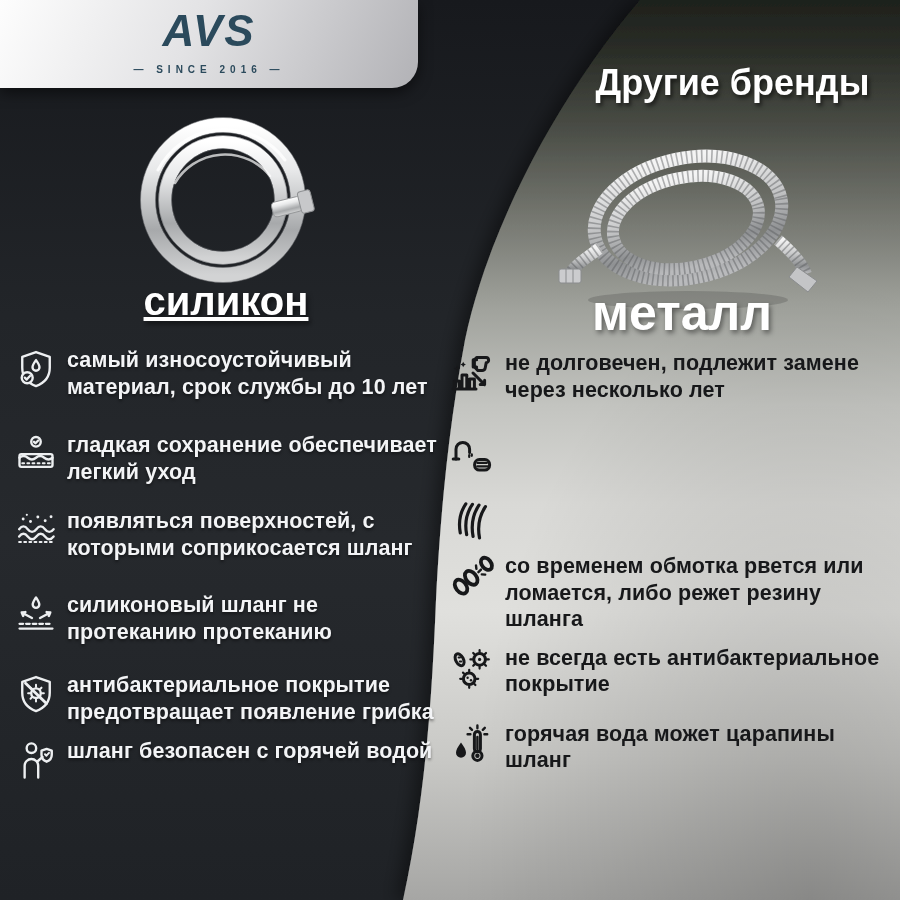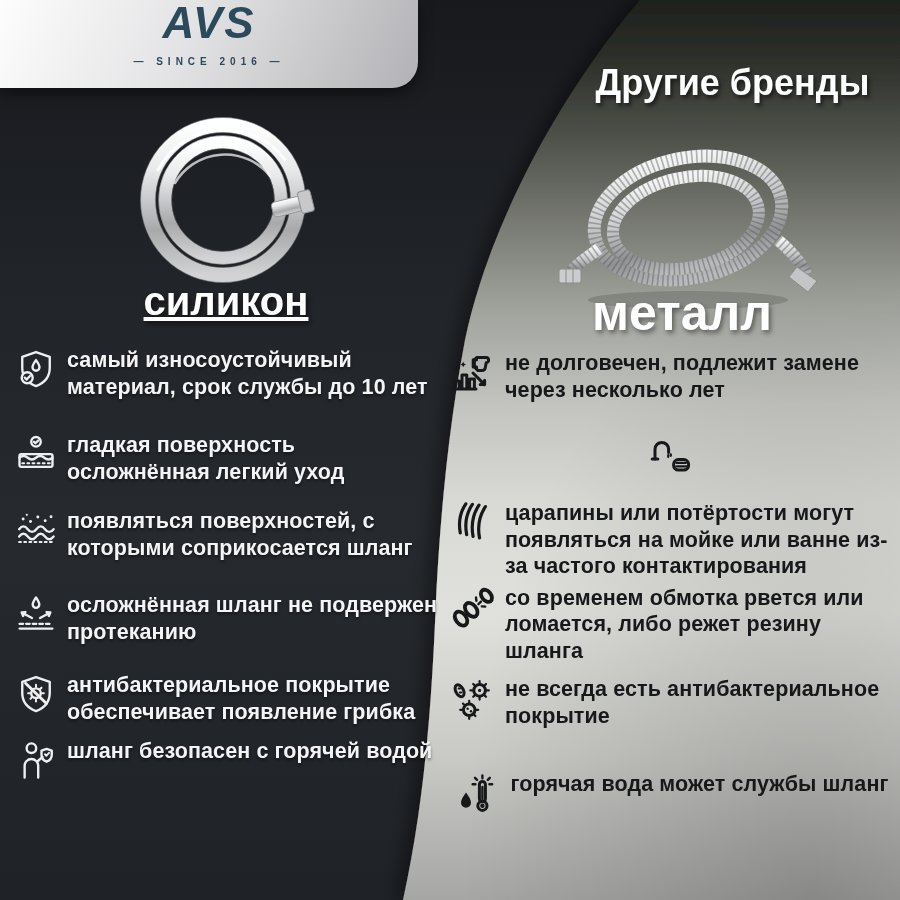--- a/index.html
+++ b/index.html
@@ -10,21 +10,21 @@
   }
   .bg-right{position:absolute;left:0;top:0;width:900px;height:900px;}
   
   .logo-card{
     position:absolute;left:0;top:0;width:418px;height:88px;
     background:linear-gradient(115deg,#fdfdfd 0%,#e3e3e5 45%,#b2b2b6 100%);
     border-radius:0 0 26px 0;
     box-shadow:0 5px 14px rgba(0,0,0,.5);
     text-align:center;color:#2b4a5c;
   }
-  .logo-name{font-size:44px;line-height:46px;font-weight:700;font-style:italic;letter-spacing:2px;}
+  .logo-name{margin-top:8px;font-size:44px;line-height:46px;font-weight:700;font-style:italic;letter-spacing:2px;}
   .logo-since{font-size:10px;font-weight:700;letter-spacing:5px;margin-top:10px;}
   
   .right-header{
     position:absolute;left:560px;top:62px;width:345px;text-align:center;
     font-size:36px;font-weight:700;color:#ffffff;
     text-shadow:2px 3px 4px rgba(0,0,0,.6);
   }
   .title-left{
     position:absolute;left:0;top:279px;width:452px;text-align:center;
     font-size:40px;font-weight:700;color:#ffffff;text-shadow:2px 3px 5px rgba(0,0,0,.55);text-decoration:underline;
@@ -32,40 +32,40 @@
   .title-right{
     position:absolute;left:470px;top:284px;width:424px;text-align:center;
     font-size:50px;font-weight:700;color:#ffffff;text-shadow:2px 3px 5px rgba(0,0,0,.45);
   }
   
   .hose-left{position:absolute;left:120px;top:108px;width:210px;height:185px;}
   .hose-right{position:absolute;left:558px;top:118px;width:265px;height:200px;}
   
   .list{position:absolute;display:flex;flex-direction:column;}
   .left-list{left:14px;top:347px;width:424px;}
-  .right-list{left:448px;top:350px;width:446px;align-items:center;}
+  .right-list{left:448px;top:350px;width:446px;}
   .item{display:flex;gap:9px;align-items:flex-start;}
   .icon{width:44px;height:44px;flex:0 0 44px;margin-top:1px;}
   .right-list .icon{width:48px;height:48px;flex:0 0 48px;margin-top:0;}
   .icon svg{width:100%;height:100%;fill:none;stroke-width:1.3;stroke-linecap:round;stroke-linejoin:round;}
   .left-list .icon svg{stroke:#edeff1;}
   .right-list .icon svg{stroke:#17181a;stroke-width:1.5;}
   .txt{font-size:21.5px;font-weight:700;line-height:26.5px;letter-spacing:.1px;}
   .left-list .txt{color:#f3f4f6;text-shadow:0 2px 3px rgba(0,0,0,.45);}
   .right-list .txt{color:#17181a;}
   .left-list .item:nth-child(1){margin-bottom:32px;}
   .left-list .item:nth-child(2){margin-bottom:23px;}
   .left-list .item:nth-child(3){margin-bottom:31px;}
   .left-list .item:nth-child(4){margin-bottom:27px;}
   .left-list .item:nth-child(5){margin-bottom:13px;}
   .right-list .item:nth-child(1){margin-bottom:29px;}
   .right-list .item:nth-child(2){margin-bottom:20px;}
   .right-list .item:nth-child(3){margin-bottom:5px;}
   .right-list .item:nth-child(4){margin-bottom:12px;}
-  .right-list .item:nth-child(5){margin-bottom:42px;}
+  .right-list .item:nth-child(5){margin-bottom:23px;}
 </style>
 </head>
 <body>
 
 <div class="canvas">
 
   <svg class="bg-right" viewBox="0 0 900 900">
     <defs>
       <linearGradient id="rg" x1="0" y1="0" x2="0" y2="1">
         <stop offset="0" stop-color="#1e211c"></stop>
@@ -167,21 +167,21 @@
     <div class="item">
       <span class="icon">
         <svg viewBox="0 0 24 24">
           <circle cx="12" cy="4.8" r="2.6"></circle>
           <path d="M10.9 4.8 L11.7 5.6 L13.2 4.1"></path>
           <rect x="3" y="11.5" width="18" height="7" rx="1"></rect>
           <path d="M3 13.5 q2.2 -1.8 4.5 0 t4.5 0 t4.5 0 t4.5 0"></path>
           <path d="M4.5 16.5 H19.5" stroke-dasharray="1 1.8" stroke-width="1.1"></path>
         </svg>
       </span>
-      <div class="txt">гладкая поверхность осложнённая легкий уход</div>
+      <div class="txt">гладкая сохранение обеспечивает легкий уход</div>
     </div>
     <div class="item">
       <span class="icon">
         <svg viewBox="0 0 24 24">
           <path d="M2.8 11 q2.35 -3 4.7 0 t4.7 0 t4.7 0 t4.7 0"></path>
           <path d="M2.8 15 q2.35 -3 4.7 0 t4.7 0 t4.7 0 t4.7 0"></path>
           <path d="M2.8 18 H21.2" stroke-dasharray="1 1.8" stroke-width="1.1"></path>
           <circle cx="5" cy="5.5" r="0.8" fill="#edeff1" stroke="none"></circle>
           <circle cx="9" cy="6.8" r="0.8" fill="#edeff1" stroke="none"></circle>
           <circle cx="13" cy="4.4" r="0.8" fill="#edeff1" stroke="none"></circle>
@@ -195,32 +195,32 @@
     <div class="item">
       <span class="icon">
         <svg viewBox="0 0 24 24">
           <path d="M12 2.4 C10.8 4.2 10.2 5.3 10.2 6.3 A1.8 1.8 0 0 0 13.8 6.3 C13.8 5.3 13.2 4.2 12 2.4 Z"></path>
           <path d="M9.8 13.6 L4.2 10.6 M4.2 10.6 l2 -0.2 M4.2 10.6 l0.8 1.9"></path>
           <path d="M14.2 13.6 L19.8 10.6 M19.8 10.6 l-2 -0.2 M19.8 10.6 l-0.8 1.9"></path>
           <path d="M3 16.8 H21" stroke-dasharray="2 1.6" stroke-width="1.2"></path>
           <path d="M3 19.4 H21" stroke-width="1.2"></path>
         </svg>
       </span>
-      <div class="txt">осложнённая шланг не подвержен протеканию</div>
+      <div class="txt">силиконовый шланг не протеканию протеканию</div>
     </div>
     <div class="item">
       <span class="icon">
         <svg viewBox="0 0 24 24">
           <path d="M12 2.2 L19.5 4.8 V10.8 C19.5 15.8 16.3 19.2 12 20.8 C7.7 19.2 4.5 15.8 4.5 10.8 V4.8 Z"></path>
           <circle cx="12" cy="11" r="2.6"></circle>
           <path d="M12 7.6 v-1.2 M12 14.4 v1.2 M8.9 11 h-1.2 M15.1 11 h1.2 M9.9 8.9 l-0.9 -0.9 M14.1 13.1 l0.9 0.9 M14.1 8.9 l0.9 -0.9 M9.9 13.1 l-0.9 0.9" stroke-width="1.1"></path>
           <path d="M6.3 5.6 L17.7 16.6" stroke-width="1.6"></path>
         </svg>
       </span>
-      <div class="txt">антибактериальное покрытие обеспечивает появление грибка</div>
+      <div class="txt">антибактериальное покрытие предотвращает появление грибка</div>
     </div>
     <div class="item">
       <span class="icon">
         <svg viewBox="0 0 24 24">
           <circle cx="9.5" cy="5" r="2.6"></circle>
           <path d="M5.8 21 V14.6 A3.7 3.7 0 0 1 13.2 14.6 V21"></path>
           <path d="M12.6 12.4 L15.6 9.8"></path>
           <path d="M17.8 5.4 l2.8 1 v2.2 c0 1.9 -1.2 3.2 -2.8 3.8 c-1.6 -0.6 -2.8 -1.9 -2.8 -3.8 V6.4 Z"></path>
           <path d="M16.9 8.3 l0.8 0.8 1.4 -1.5" stroke-width="1.1"></path>
         </svg>
@@ -258,21 +258,20 @@
       <span class="icon">
         <svg viewBox="0 0 24 24">
           <g transform="rotate(10 12 12)" stroke-width="1.6">
             <path d="M7.2 2.6 C5 7.5 5 12 7 17.4"></path>
             <path d="M10.5 2.3 C8.2 7.4 8.2 12.2 10.3 17.7"></path>
             <path d="M13.8 2.1 C11.5 7.3 11.5 12.4 13.6 18"></path>
             <path d="M17.1 2.3 C14.8 7.5 14.8 12.6 16.9 18.2"></path>
           </g>
         </svg>
       </span>
-      <div class="txt">царапины или потёртости могут появляться на мойке или ванне из-за частого контактирования</div>
     </div>
     <div class="item">
       <span class="icon">
         <svg viewBox="0 0 24 24">
           <ellipse cx="6.5" cy="16.8" rx="2.6" ry="3.9" transform="rotate(-38 6.5 16.8)" stroke-width="1.9"></ellipse>
           <ellipse cx="11.6" cy="12.4" rx="2.6" ry="3.9" transform="rotate(-38 11.6 12.4)" stroke-width="1.9"></ellipse>
           <path d="M15.2 9.6 l1.3 -1.3 M14.2 7.9 l-0.2 -1.7 M16.9 10.7 l1.7 0.1" stroke-width="1.2"></path>
           <ellipse cx="19.2" cy="5.4" rx="2.3" ry="3.4" transform="rotate(-38 19.2 5.4)" stroke-width="1.9"></ellipse>
         </svg>
       </span>
@@ -298,17 +297,17 @@
       <span class="icon">
         <svg viewBox="0 0 24 24">
           <path d="M6.5 10.8 c-1.7 2.3 -2.5 3.8 -2.5 5.1 a2.5 2.5 0 0 0 5 0 c0 -1.3 -0.8 -2.8 -2.5 -5.1 z" fill="#17181a" stroke="none"></path>
           <rect x="13.2" y="5.2" width="3" height="10.2" rx="1.5"></rect>
           <path d="M14.7 8 V14" stroke-width="1.2"></path>
           <circle cx="14.7" cy="17.4" r="2.3"></circle>
           <circle cx="14.7" cy="17.4" r="1.1" fill="#17181a" stroke="none"></circle>
           <path d="M14.7 3.6 V2.2 M12 4.4 l-1 -1 M17.4 4.4 l1 -1 M11.2 6.6 H9.8 M18.2 6.6 h1.4" stroke-width="1.2"></path>
         </svg>
       </span>
-      <div class="txt">горячая вода может службы шланг</div>
+      <div class="txt">горячая вода может царапины шланг</div>
     </div>
   </div>
 
 </div>
 
 </body></html>

